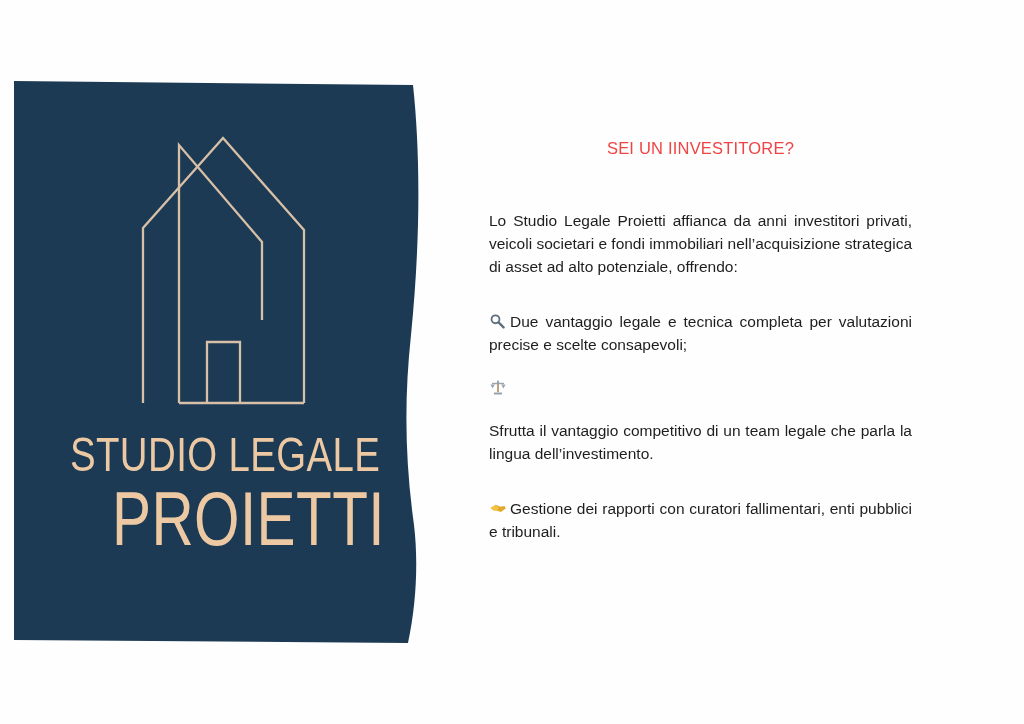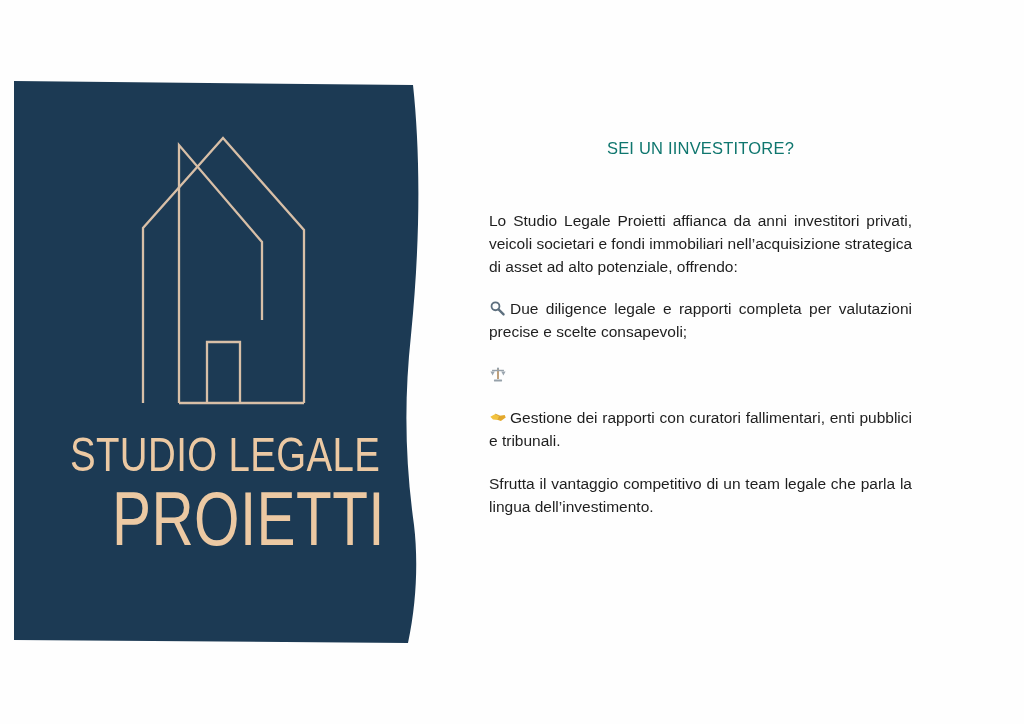--- a/index.html
+++ b/index.html
@@ -40,24 +40,24 @@
     left: 489px; top: 137px;
     width: 423px;
     color: #1e1e1e;
     font-size: 15.5px;
     line-height: 23px;
   }
   .heading {
     text-align: center;
     font-size: 16.5px;
     letter-spacing: 0.2px;
-    color: #0f766e;
+    color: #ef4444;
     margin-bottom: 49px;
   }
-  .para { text-align: justify; margin-bottom: 19px; }
+  .para { text-align: justify; margin-bottom: 32px; }
   .para:last-child { margin-bottom: 0; }
   .bullet { margin-bottom: 20px; }
   .bullet .icon {
     display: inline-block;
     width: 18px; height: 18px;
     vertical-align: -3.5px;
     margin-right: 3px;
   }
   .outro { margin-top: 1px; }
 </style>
@@ -90,39 +90,39 @@
   <div class="content">
 
     <div class="heading">SEI UN IINVESTITORE?</div>
 
     <p class="para">Lo Studio Legale Proietti affianca da anni investitori privati, veicoli societari e fondi immobiliari nell’acquisizione strategica di asset ad alto potenziale, offrendo:</p>
 
     <p class="para bullet">
       <svg class="icon" viewBox="0 0 20 20">
         <circle cx="7.2" cy="7" r="4.4" fill="none" stroke="#5d6f7e" stroke-width="2"></circle>
         <line x1="10.6" y1="10.4" x2="16.2" y2="16" stroke="#5d6f7e" stroke-width="2.6" stroke-linecap="round"></line>
-      </svg><span>Due diligence legale e rapporti completa per valutazioni precise e scelte consapevoli;</span>
+      </svg><span>Due vantaggio legale e tecnica completa per valutazioni precise e scelte consapevoli;</span>
     </p>
 
     <p class="para bullet">
       <svg class="icon" viewBox="0 0 20 20">
         <line x1="10" y1="3.2" x2="10" y2="14.5" stroke="#b08b5e" stroke-width="1.8"></line>
         <rect x="5.5" y="15" width="9" height="2.2" rx="0.5" fill="#96a1aa"></rect>
         <line x1="3.4" y1="5" x2="16.6" y2="5" stroke="#96a1aa" stroke-width="1.6"></line>
         <circle cx="10" cy="3" r="1.2" fill="#96a1aa"></circle>
         <path d="M 1.6 6 L 6.4 6 L 4 10.6 Z" fill="#9aa5ae"></path>
         <path d="M 13.6 6 L 18.4 6 L 16 10.6 Z" fill="#9aa5ae"></path>
       </svg>
     </p>
 
 
+    <p class="para outro">Sfrutta il vantaggio competitivo di un team legale che parla la lingua dell’investimento.</p>
+
     <p class="para bullet">
       <svg class="icon" viewBox="0 0 20 20">
         <path d="M 1.5 8.5 L 7 5.6 L 11.8 7.6 L 10 12.2 L 4.4 11.6 Z" fill="#f2c23e"></path>
         <path d="M 11.8 7.6 L 17.4 6.6 L 18.6 9.4 L 13.2 13.4 L 10 12.2 Z" fill="#e3a82c"></path>
         <path d="M 7 5.6 L 11.8 7.6 L 10 12.2" fill="none" stroke="#c98f1e" stroke-width="0.7"></path>
       </svg><span>Gestione dei rapporti con curatori fallimentari, enti pubblici e tribunali.</span>
     </p>
 
-    <p class="para outro">Sfrutta il vantaggio competitivo di un team legale che parla la lingua dell’investimento.</p>
-
   </div>
 </div>
 
 </body></html>

